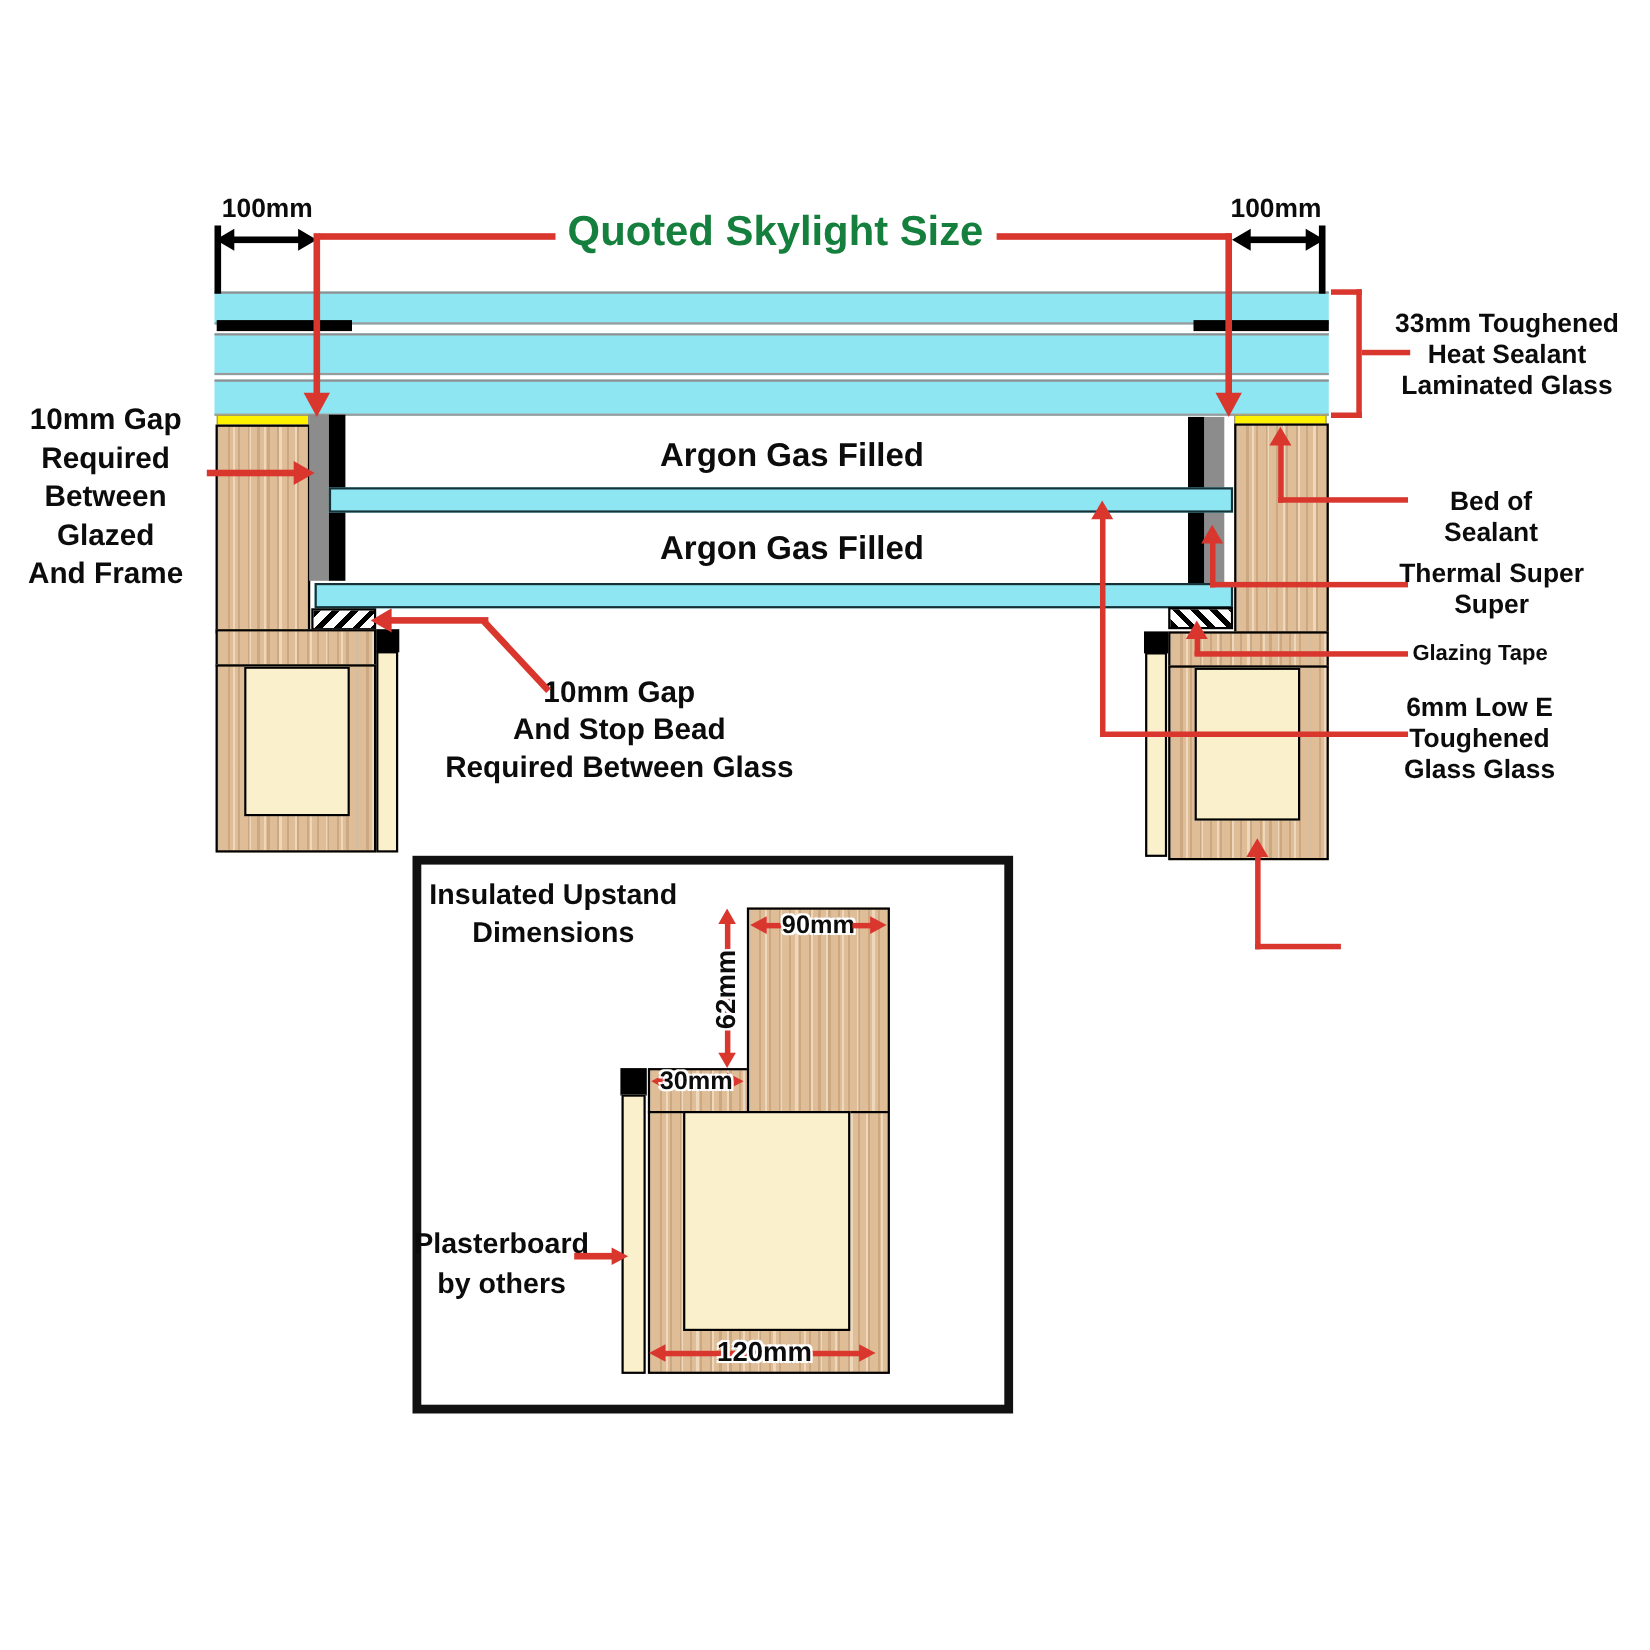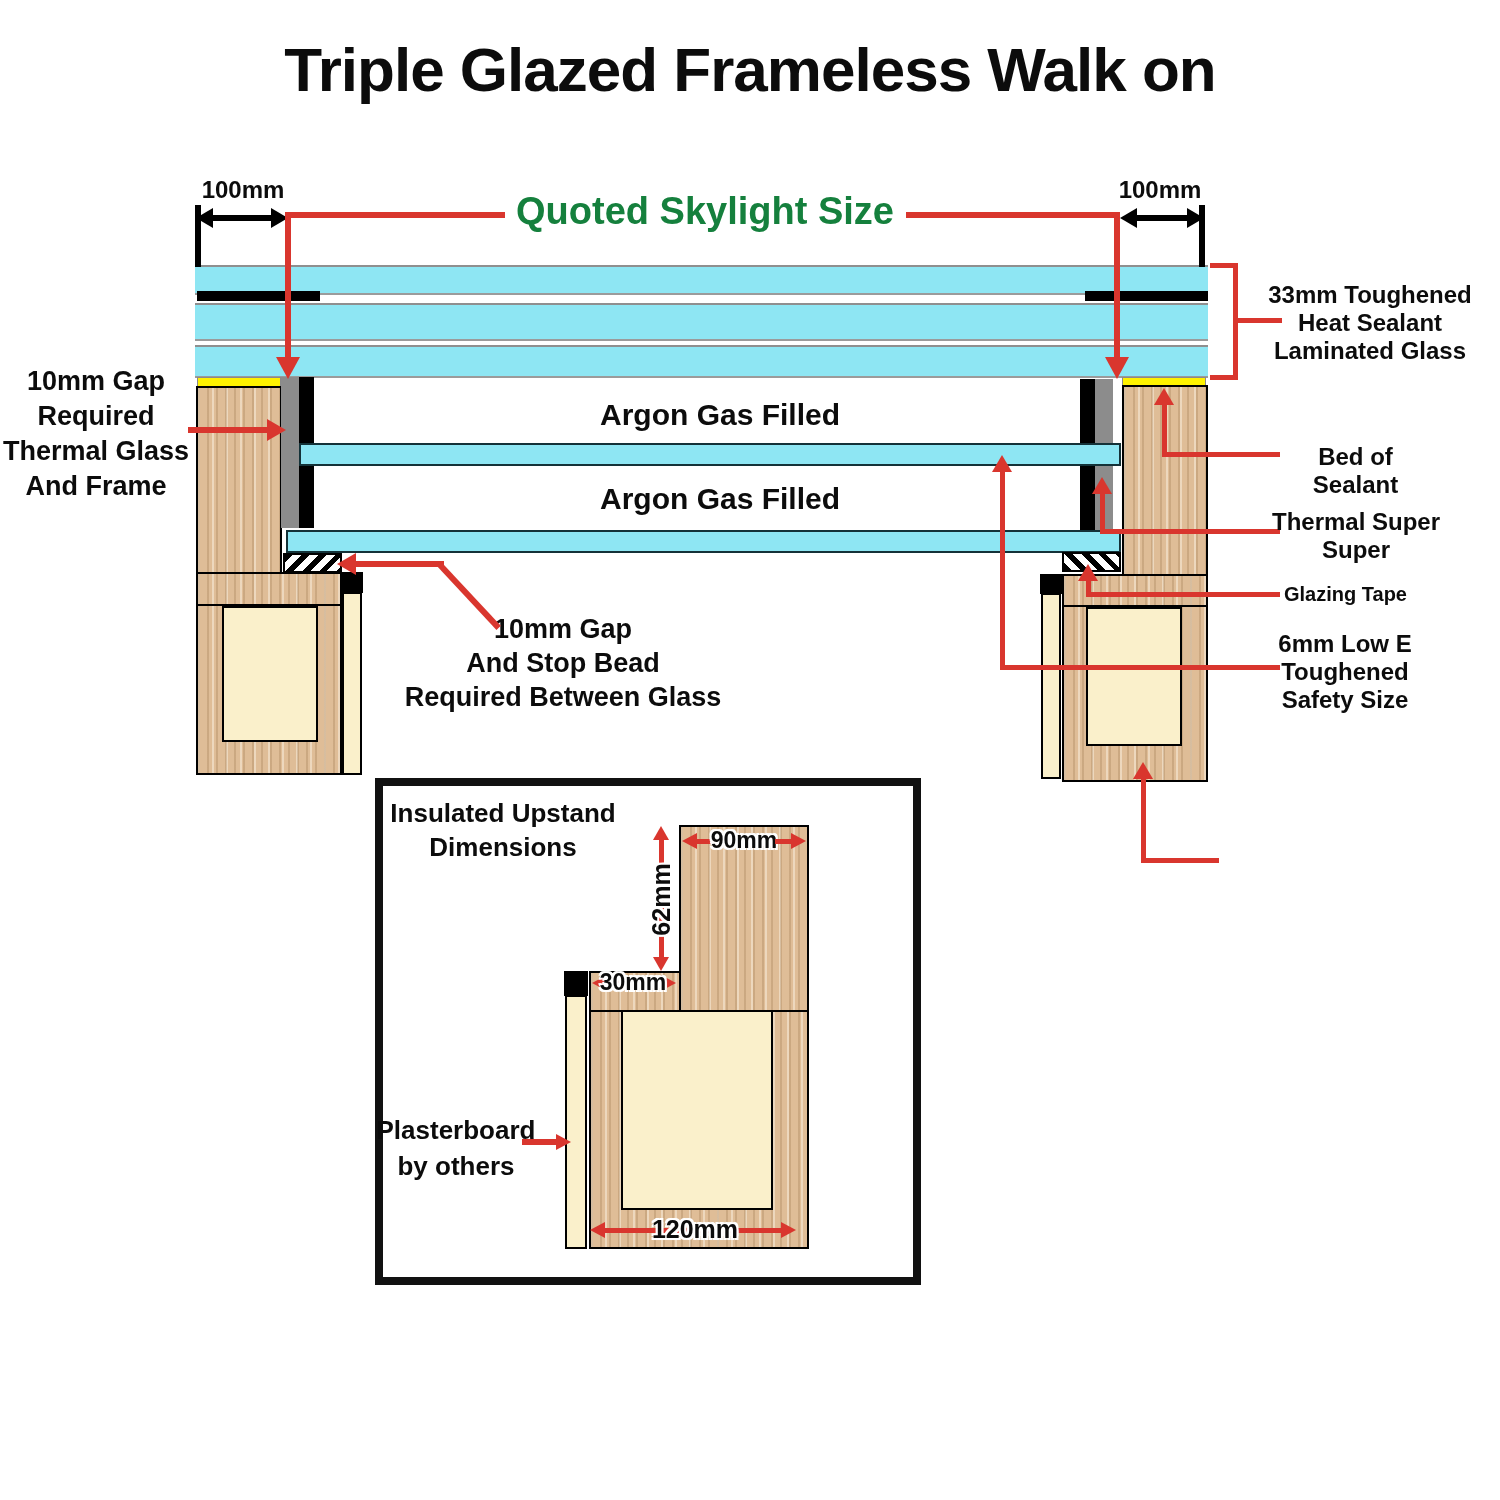--- a/index.html
+++ b/index.html
@@ -36,21 +36,20 @@
   .hatchR{background:repeating-linear-gradient(45deg,#000 0 5px,#fff 5px 12px);border:2px solid #000;box-sizing:border-box;}
   .halo{text-shadow:-2px -2px 0 #fff,2px -2px 0 #fff,-2px 2px 0 #fff,2px 2px 0 #fff,0 0 3px #fff;}
   .black{background:#000;}
   .yellow{background:#fff200;border:1px solid #8a8a8a;box-sizing:border-box;}
 </style>
 </head>
 <body>
 
 <div id="canvas">
 
-  <div class="lbl" style="left:0;top:34px;width:1500px;font-size:62px;letter-spacing:-1px;">Triple Glazed Frameless Walk on</div>
 
   <div class="abs glass paneTop" style="left:195px;top:265px;width:1013px;height:30px;"></div>
   <div class="abs glass paneTop" style="left:195px;top:303px;width:1013px;height:38px;"></div>
   <div class="abs glass paneTop" style="left:195px;top:345px;width:1013px;height:33px;"></div>
   <div class="abs black" style="left:197px;top:291px;width:123px;height:10px;"></div>
   <div class="abs black" style="left:1085px;top:291px;width:123px;height:10px;"></div>
 
   <div class="abs yellow" style="left:197px;top:377px;width:84px;height:10px;"></div>
   <div class="abs yellow" style="left:1122px;top:377px;width:84px;height:10px;"></div>
 
@@ -98,21 +97,21 @@
   <div class="ln" style="left:290px;top:212px;width:215px;height:6px;"></div>
   <div class="ln" style="left:906px;top:212px;width:213px;height:6px;"></div>
   <div class="ln" style="left:285px;top:212px;width:6px;height:147px;"></div>
   <div class="tri tr-d" style="left:276px;top:357px;"></div>
   <div class="ln" style="left:1114px;top:212px;width:6px;height:147px;"></div>
   <div class="tri tr-d" style="left:1105px;top:357px;"></div>
 
   <div class="lbl" style="left:0;top:364px;width:192px;font-size:27px;line-height:35px;">
     <span>10mm Gap</span>
     <span>Required</span>
-    <span>Thermal Glass</span>
+    <span>Between Glazed</span>
     <span>And Frame</span>
   </div>
   <div class="ln" style="left:188px;top:427px;width:82px;height:6px;"></div>
   <div class="tri tr-r" style="left:267px;top:419px;"></div>
 
   <div class="lbl" style="left:390px;top:612px;width:346px;font-size:27px;line-height:34px;">
     <span>10mm Gap</span>
     <span>And Stop Bead</span>
     <span>Required Between Glass</span>
   </div>
@@ -147,21 +146,21 @@
   <div class="tri tr-u" style="left:1078px;top:564px;"></div>
   <div class="ln" style="left:1086px;top:592px;width:194px;height:5px;"></div>
   <div class="lbl" style="left:1268px;top:583px;width:155px;font-size:20px;">Glazing Tape</div>
 
   <div class="ln" style="left:1000px;top:466px;width:5px;height:204px;"></div>
   <div class="tri tr-u" style="left:992px;top:455px;"></div>
   <div class="ln" style="left:1000px;top:665px;width:280px;height:5px;"></div>
   <div class="lbl" style="left:1260px;top:630px;width:170px;font-size:24px;line-height:28px;">
     <span>6mm Low E</span>
     <span>Toughened</span>
-    <span>Safety Size</span>
+    <span>Glass Glass</span>
   </div>
 
   <div class="ln" style="left:1141px;top:772px;width:5px;height:91px;"></div>
   <div class="tri tr-u" style="left:1133px;top:762px;"></div>
   <div class="ln" style="left:1141px;top:858px;width:78px;height:5px;"></div>
 
   <div class="abs" style="left:375px;top:778px;width:546px;height:507px;border:8px solid #111;background:#fff;box-sizing:border-box;"></div>
   <div class="lbl" style="left:383px;top:796px;width:240px;font-size:26px;line-height:34px;">
     <span>Insulated Upstand</span>
     <span>Dimensions</span>

